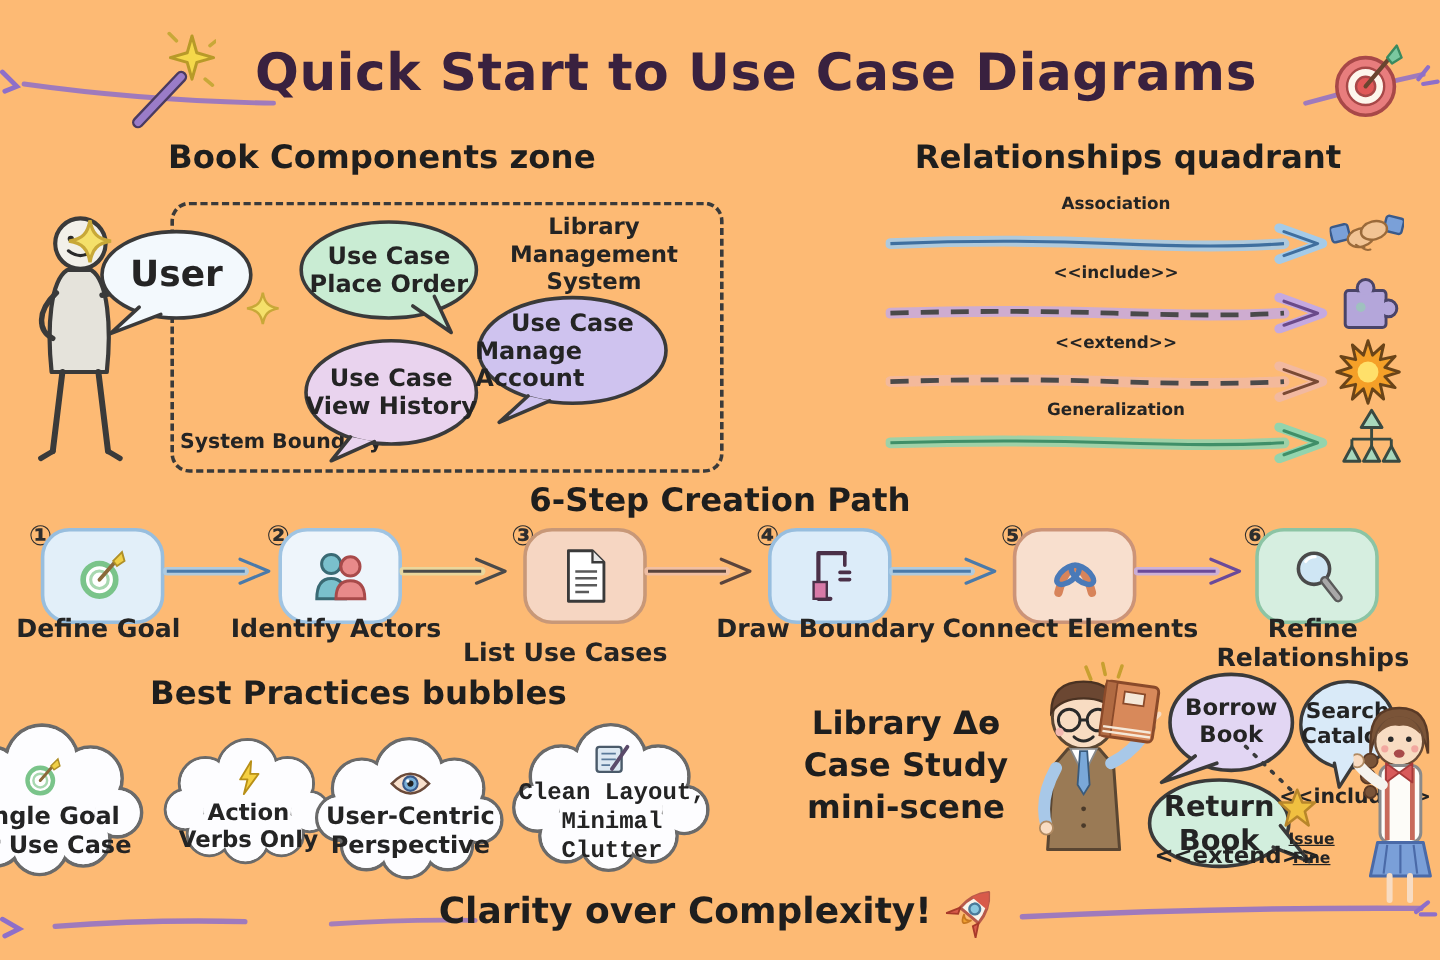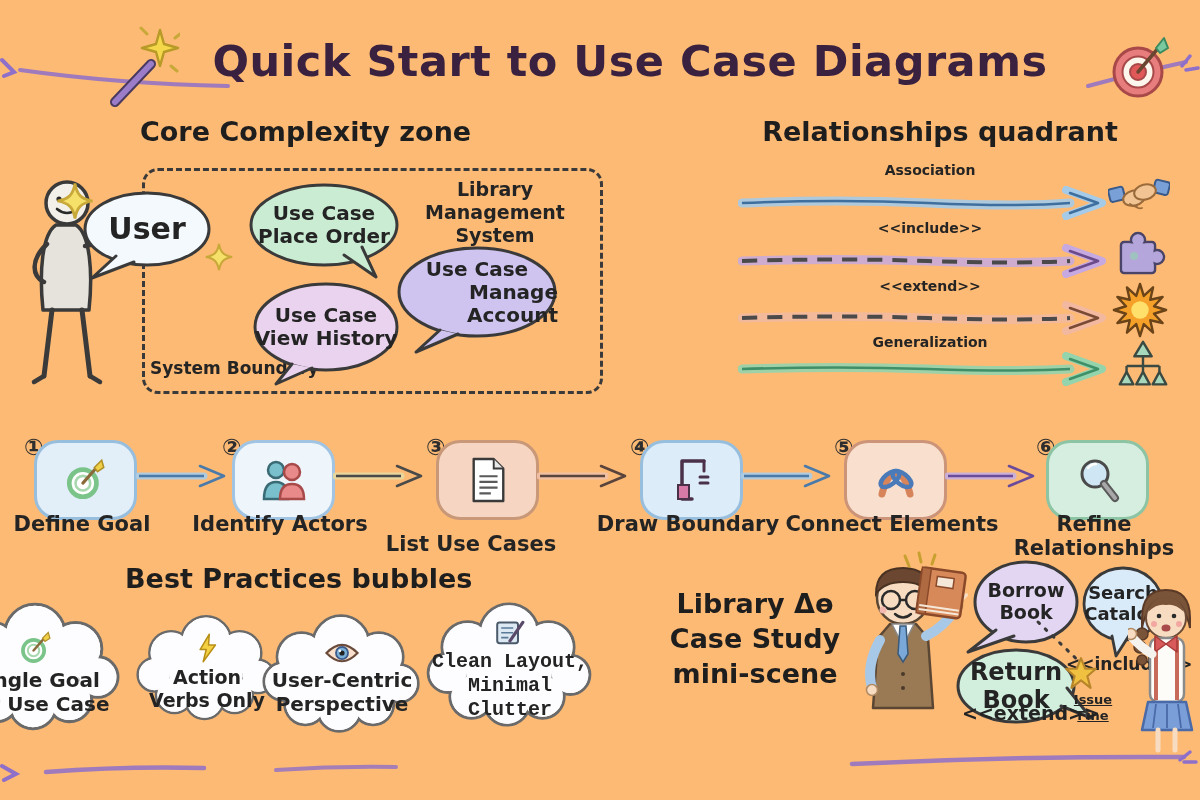--- a/index.html
+++ b/index.html
@@ -14,21 +14,21 @@
   .center{text-align:center;}
   .title{font-size:43px;font-weight:bold;color:#39213F;letter-spacing:.5px;}
   .h2{font-size:27px;font-weight:bold;color:#1E1E1E;}
   .lbl{font-weight:bold;color:#242424;}
   .dashedbox{border:3.5px dashed #3A3A3A;border-radius:16px;}
   .bubble{position:absolute;}
   .bubble svg{position:absolute;left:0;top:0;overflow:visible;}
   .bub-text{position:absolute;left:0;top:0;width:100%;height:100%;
     display:flex;flex-direction:column;align-items:center;justify-content:center;
     font-weight:bold;line-height:1.15;}
-  .bub-text span{display:block;text-align:right;}
+  .bub-text span{display:block;}
   .cloud{position:absolute;}
   .cloud svg.cl{position:absolute;left:0;top:0;width:100%;height:100%;overflow:visible;}
   .cloud-inner{position:absolute;left:0;top:0;width:100%;height:100%;
     display:flex;flex-direction:column;align-items:center;justify-content:center;
     font-weight:bold;text-align:center;line-height:1.2;}
   .relrow-label{position:absolute;font-weight:bold;font-size:14px;text-align:center;width:300px;}
   .stepbox{position:absolute;width:97px;height:74px;border-radius:24px;
     display:flex;align-items:center;justify-content:center;}
   .stepnum{position:absolute;font-size:23px;font-weight:bold;color:#2E2E2E;}
   .steplabel{position:absolute;font-size:21px;font-weight:bold;text-align:center;width:220px;}
@@ -59,21 +59,21 @@
   </svg>
   <div class="abs title center" style="left:170px;top:36px;width:920px;">Quick Start to Use Case Diagrams</div>
   <svg class="abs" style="left:1108px;top:36px;" width="64" height="64" viewBox="0 0 64 64">
     <circle cx="30" cy="36" r="24" fill="#E87D7D" stroke="#A84848" stroke-width="3"></circle>
     <circle cx="30" cy="36" r="15.5" fill="#FDF6EC" stroke="#A84848" stroke-width="2"></circle>
     <circle cx="30" cy="36" r="8" fill="#E05858" stroke="#A84848" stroke-width="2"></circle>
     <line x1="30" y1="36" x2="52" y2="10" stroke="#6A4530" stroke-width="3.5" stroke-linecap="round"></line>
     <path d="M48,12 L56,2 L60,12 L52,17 Z" fill="#7AC8A0" stroke="#3A8A60" stroke-width="2" stroke-linejoin="round"></path>
   </svg>
 
-  <div class="abs h2" style="left:140px;top:116px;">Core Complexity zone</div>
+  <div class="abs h2" style="left:140px;top:116px;">Book Components zone</div>
 
   <div class="abs dashedbox" style="left:142px;top:168px;width:455px;height:220px;"></div>
   <div class="abs lbl center" style="left:400px;top:178px;width:190px;font-size:19px;line-height:1.2;">
     <span>Library Management</span><br>
     <span>System</span>
   </div>
   <div class="abs lbl" style="left:150px;top:358px;font-size:17px;">System Boundary</div>
 
   <svg class="abs" style="left:12px;top:172px;" width="115" height="222" viewBox="0 0 115 222">
     <circle cx="55" cy="31" r="21" fill="#F2F0E9" stroke="#3A3A3A" stroke-width="3.5"></circle>
@@ -196,20 +196,21 @@
     <path d="M332,7 L360,17 L332,27" stroke="#3F8F68" stroke-width="2.6" fill="none" stroke-linecap="round" stroke-linejoin="round"></path>
   </svg>
   <svg class="abs" style="left:1114px;top:336px;" width="58" height="58" viewBox="0 0 60 60">
     <path d="M30,6 L39,21 L21,21 Z" fill="#A8D8BC" stroke="#3A4A42" stroke-width="2.5" stroke-linejoin="round"></path>
     <path d="M30,21 V31 M13,31 H47 M13,31 V37 M30,31 V37 M47,31 V37" stroke="#3A4A42" stroke-width="2.5" fill="none"></path>
     <path d="M13,37 L20,50 L6,50 Z" fill="#A8D8BC" stroke="#3A4A42" stroke-width="2.5" stroke-linejoin="round"></path>
     <path d="M30,37 L37,50 L23,50 Z" fill="#A8D8BC" stroke="#3A4A42" stroke-width="2.5" stroke-linejoin="round"></path>
     <path d="M47,37 L54,50 L40,50 Z" fill="#A8D8BC" stroke="#3A4A42" stroke-width="2.5" stroke-linejoin="round"></path>
   </svg>
 
+  <div class="abs h2 center" style="left:400px;top:402px;width:400px;">6-Step Creation Path</div>
 
   <div class="stepnum" style="left:24px;top:434px;">①</div>
   <div class="stepbox" style="left:34px;top:440px;background:#E2EFF9;border:3px solid #98BEDE;">
     <svg width="46" height="46" viewBox="0 0 44 44">
       <circle cx="19" cy="25" r="13" fill="#FFFFFF" stroke="#7AC48A" stroke-width="4.5"></circle>
       <circle cx="19" cy="25" r="7" fill="none" stroke="#A8D8B0" stroke-width="2.5"></circle>
       <line x1="19" y1="25" x2="33" y2="9" stroke="#8A6A3A" stroke-width="3" stroke-linecap="round"></line>
       <path d="M30,10 L37,3 L39,10 L33,14 Z" fill="#F0D048" stroke="#B09028" stroke-width="1.5"></path>
     </svg>
   </div>
@@ -540,14 +541,27 @@
     <rect x="22" y="56" width="34" height="64" rx="8" fill="#FDFCF8" stroke="#8A8A8A" stroke-width="2.5"></rect>
     <path d="M28,58 L28,118 M49,58 L49,118" stroke="#C86A5A" stroke-width="4"></path>
     <path d="M38,62 L27,54 L27,70 Z M38,62 L49,54 L49,70 Z" fill="#D85A5A" stroke="#A83A3A" stroke-width="1.5" stroke-linejoin="round"></path>
     <path d="M24,72 C14,66 8,60 3,54" stroke="#F5F3EE" stroke-width="9" fill="none" stroke-linecap="round"></path>
     <circle cx="3" cy="52" r="5.5" fill="#F8DCC2" stroke="#B08A62" stroke-width="1.5"></circle>
     <path d="M20,120 L58,120 L64,148 L14,148 Z" fill="#7A9FD8" stroke="#4A6AA8" stroke-width="2.5" stroke-linejoin="round"></path>
     <path d="M28,122 L25,146 M39,122 L39,146 M50,122 L53,146" stroke="#4A6AA8" stroke-width="1.8"></path>
     <path d="M30,148 V168 M47,148 V168" stroke="#F8DCC2" stroke-width="5" stroke-linecap="round"></path>
   </svg>
 
+  <div class="abs" style="left:0;top:736px;width:1200px;display:flex;align-items:center;justify-content:center;gap:12px;">
+    <span class="bold" style="font-size:30px;color:#1E1E1E;">Clarity over Complexity!</span>
+    <svg width="46" height="46" viewBox="0 0 46 46">
+      <g transform="rotate(40 23 23)">
+        <path d="M23,3 Q33,13 33,28 L13,28 Q13,13 23,3 Z" fill="#F8F4EC" stroke="#B85A4A" stroke-width="2.5" stroke-linejoin="round"></path>
+        <path d="M23,3 Q29,9 31,15 L15,15 Q17,9 23,3 Z" fill="#D85A4A"></path>
+        <circle cx="23" cy="21" r="4.5" fill="#8AC8E0" stroke="#4A7A9A" stroke-width="2"></circle>
+        <path d="M13,28 L7,39 L15,33 Z" fill="#D85A4A" stroke="#A83A2A" stroke-width="1.5"></path>
+        <path d="M33,28 L39,39 L31,33 Z" fill="#D85A4A" stroke="#A83A2A" stroke-width="1.5"></path>
+        <path d="M19,30 Q23,42 27,30 Q23,35 19,30 Z" fill="#F0A030" stroke="#C87820" stroke-width="1.5"></path>
+      </g>
+    </svg>
+  </div>
 
 </div>
 
 </body></html>

